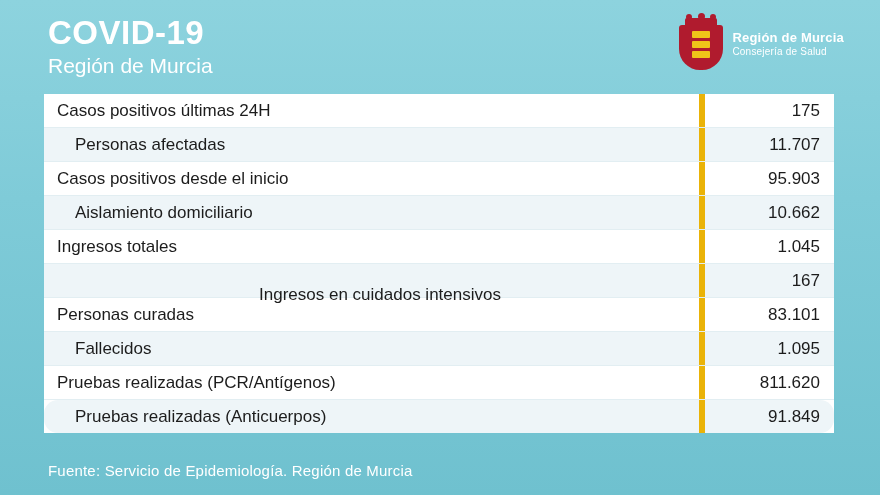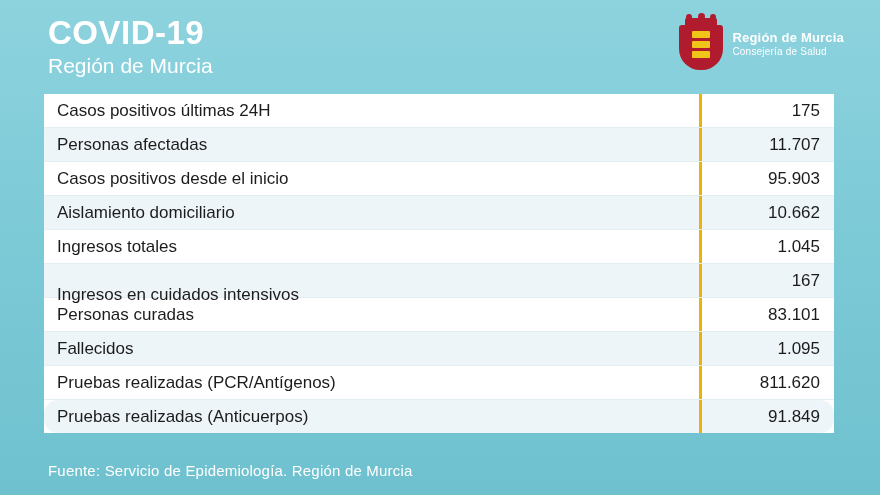--- a/index.html
+++ b/index.html
@@ -149,42 +149,42 @@
     background: #ffffff;
     border-collapse: collapse;
   }
   .row {
     display: flex;
     height: 33px;
     align-items: center;
     border-bottom: 1px solid #e2eef2;
   }
   .row:last-child { border-bottom: none; border-radius: 14px; }
-  .row.alt { background: #eef5f8; }
+  .row.alt { background: #eef5f8; padding-left: 18px; }
   .row.plain { background: #ffffff; }
   .cell-label {
     flex: 1 1 auto;
     padding-left: 13px;
     font-size: 17px;
     color: #1c1c1c;
     white-space: nowrap;
     overflow: hidden;
   }
   .cell-label.indent {
-    text-align: left;
+    text-align: center;
     padding-right: 14px;
     margin-top: 28px;
   }
   .cell-value {
     flex: 0 0 135px;
     text-align: right;
     padding-right: 14px;
     font-size: 17px;
     color: #1c1c1c;
-    border-left: 3px solid #eab308;
+    border-left: 6px solid #eab308;
     height: 33px;
     line-height: 33px;
     box-sizing: border-box;
   }
 
   
   .footer {
     position: absolute;
     left: 48px;
     bottom: 16px;

